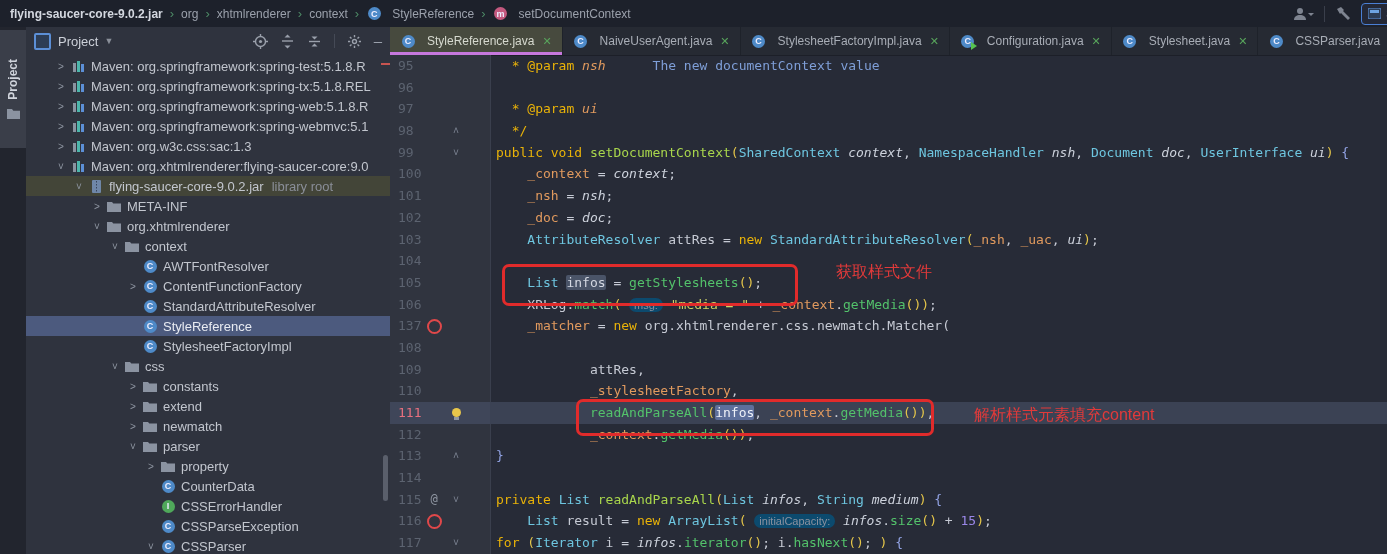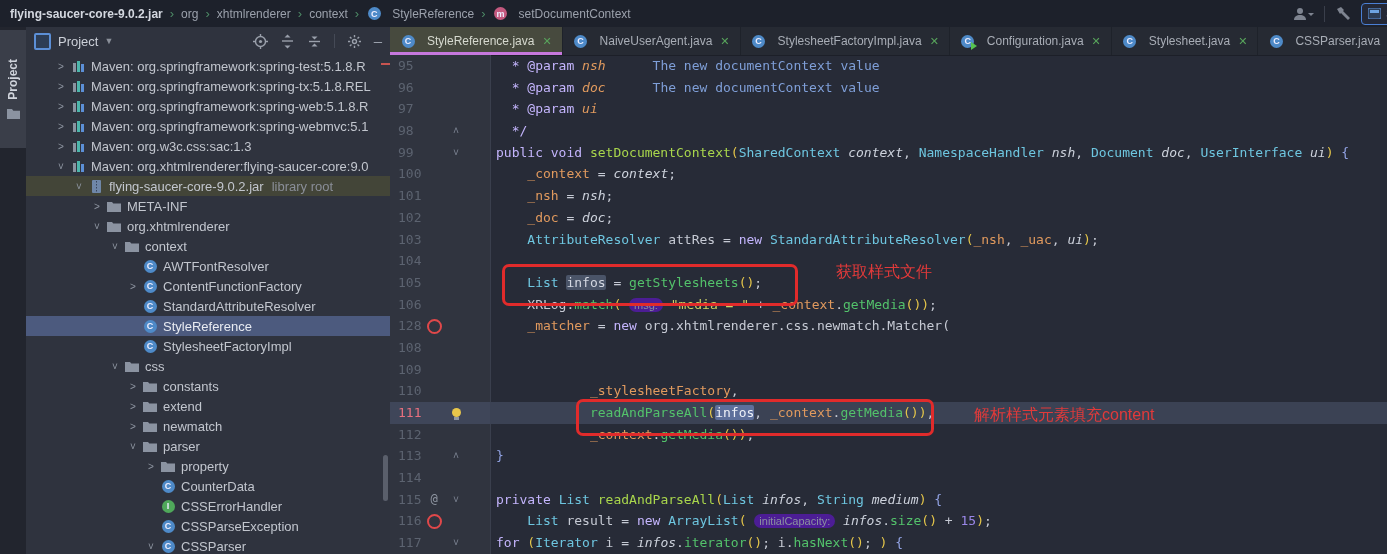--- a/index.html
+++ b/index.html
@@ -64,34 +64,34 @@
   .g-iconB{position:absolute;left:58px;top:0;width:16px;height:21.7px;display:flex;align-items:center;justify-content:center;color:#7c8392;font-size:11px;}
   .bp{width:11px;height:11px;border:2px solid #e0484a;border-radius:50%;}
   .at-sign{color:#8f96a2;font-size:12px;}
   .fold{color:#7c8392;font-size:10px;}
   .bulb{width:9px;height:9px;background:#e8c64a;border-radius:50%;position:relative;}
   .bulb::after{content:"";position:absolute;left:2px;top:9px;width:5px;height:3px;background:#8f96a2;}
   .ctext{position:absolute;left:106px;top:0;}
   #gutter-border{position:absolute;left:100px;top:0;bottom:0;width:1px;background:#3a3f4d;}
 
   
-  .tk-k{color:#c4b5fd;margin-top:48px;}
+  .tk-k{color:#eab308;margin-top:48px;}
   .tk-c{color:#6ec6e0;}
   .tk-md{color:#a9d64c;}
   .tk-mc{color:#53c26b;}
   .tk-f{color:#e19a5e;}
   .tk-p{color:#cdd2dc;font-style:italic;}
   .tk-d{color:#7f9fd8;}
   .tk-dp{color:#e19a5e;font-style:italic;}
   .tk-s{color:#ccd268;}
   .tk-n{color:#9a87e8;}
   .tk-t{color:#c6cad4;}
   .tk-y{color:#e5c64a;}
   .tk-b{color:#92a3e4;}
-  .tk-h{background:#4c1d95;color:#8b92a0;border-radius:8px;padding:1px 5px;font-size:11px;
+  .tk-h{background:#0c4a6e;color:#8b92a0;border-radius:8px;padding:1px 5px;font-size:11px;
     font-family:"Liberation Sans",sans-serif;font-style:normal;}
   .tk-hi{background:#4a5468;border-radius:2px;color:#d4d8e2;}
   .tk-hi2{background:#5d6f9b;border-radius:2px;color:#eef1f8;}
 
   
   .red-box{position:absolute;border:3px solid #e12b2b;border-radius:7px;pointer-events:none;}
   .red-note{position:absolute;color:#e13a3a;font-size:16px;font-weight:500;white-space:nowrap;pointer-events:none;
     font-family:"Liberation Sans",sans-serif;}
 
   
@@ -480,34 +480,34 @@
           <span class="tree-ico">
             <span class="ico-class">C</span>
           </span>
           <span>CSSParser.java</span>
         </div>
       </div>
     <div id="code-area">
       <div id="gutter-border"></div>
       <div id="code-lines">
           <div class="cline"><div class="gutter"><span class="lnum">95</span></div><span class="ctext"><span class="tk-t">  </span><span class="tk-k">* @param </span><span class="tk-dp">nsh</span><span class="tk-t">      </span><span class="tk-d">The new documentContext value</span></span></div>
-          <div class="cline"><div class="gutter"><span class="lnum">96</span></div><span class="ctext"><span class="tk-t">  </span><span class="tk-k">* @param </span><span class="tk-dp">doc</span><span class="tk-t">      </span><span class="tk-d">The new documentContext value</span></span></div>
+          <div class="cline"><div class="gutter"><span class="lnum">96</span></div></div>
           <div class="cline"><div class="gutter"><span class="lnum">97</span></div><span class="ctext"><span class="tk-t">  </span><span class="tk-k">* @param </span><span class="tk-dp">ui</span></span></div>
           <div class="cline"><div class="gutter"><span class="lnum">98</span><span class="g-iconB fold">˄</span></div><span class="ctext"><span class="tk-t">  </span><span class="tk-k">*/</span></span></div>
           <div class="cline"><div class="gutter"><span class="lnum">99</span><span class="g-iconB fold">˅</span></div><span class="ctext"><span class="tk-k">public void </span><span class="tk-md">setDocumentContext</span><span class="tk-y">(</span><span class="tk-c">SharedContext </span><span class="tk-p">context</span><span class="tk-t">, </span><span class="tk-c">NamespaceHandler </span><span class="tk-p">nsh</span><span class="tk-t">, </span><span class="tk-c">Document </span><span class="tk-p">doc</span><span class="tk-t">, </span><span class="tk-c">UserInterface </span><span class="tk-p">ui</span><span class="tk-y">)</span><span class="tk-b"> {</span></span></div>
           <div class="cline"><div class="gutter"><span class="lnum">100</span></div><span class="ctext"><span class="tk-t">    </span><span class="tk-f">_context</span><span class="tk-t"> = </span><span class="tk-p">context</span><span class="tk-t">;</span></span></div>
           <div class="cline"><div class="gutter"><span class="lnum">101</span></div><span class="ctext"><span class="tk-t">    </span><span class="tk-f">_nsh</span><span class="tk-t"> = </span><span class="tk-p">nsh</span><span class="tk-t">;</span></span></div>
           <div class="cline"><div class="gutter"><span class="lnum">102</span></div><span class="ctext"><span class="tk-t">    </span><span class="tk-f">_doc</span><span class="tk-t"> = </span><span class="tk-p">doc</span><span class="tk-t">;</span></span></div>
           <div class="cline"><div class="gutter"><span class="lnum">103</span></div><span class="ctext"><span class="tk-t">    </span><span class="tk-c">AttributeResolver</span><span class="tk-t"> attRes = </span><span class="tk-k">new </span><span class="tk-c">StandardAttributeResolver</span><span class="tk-y">(</span><span class="tk-f">_nsh</span><span class="tk-t">, </span><span class="tk-f">_uac</span><span class="tk-t">, </span><span class="tk-p">ui</span><span class="tk-y">)</span><span class="tk-t">;</span></span></div>
           <div class="cline"><div class="gutter"><span class="lnum">104</span></div><span class="ctext"></span></div>
           <div class="cline"><div class="gutter"><span class="lnum">105</span></div><span class="ctext"><span class="tk-t">    </span><span class="tk-c">List </span><span class="tk-hi">infos</span><span class="tk-t"> = </span><span class="tk-mc">getStylesheets</span><span class="tk-y">()</span><span class="tk-t">;</span></span></div>
           <div class="cline"><div class="gutter"><span class="lnum">106</span></div><span class="ctext"><span class="tk-t">    XRLog.</span><span class="tk-mc">match</span><span class="tk-y">( </span><span class="tk-h">msg:</span><span class="tk-t"> </span><span class="tk-s">"media = "</span><span class="tk-t"> + </span><span class="tk-f">_context</span><span class="tk-t">.</span><span class="tk-mc">getMedia</span><span class="tk-y">()</span><span class="tk-y">)</span><span class="tk-t">;</span></span></div>
-          <div class="cline"><div class="gutter"><span class="lnum">128</span><span class="g-iconA"><span class="bp"></span></span></div><span class="ctext"><span class="tk-t">    </span><span class="tk-f">_matcher</span><span class="tk-t"> = </span><span class="tk-k">new </span><span class="tk-t">org.xhtmlrenderer.css.newmatch.Matcher(</span></span></div>
+          <div class="cline"><div class="gutter"><span class="lnum">137</span><span class="g-iconA"><span class="bp"></span></span></div><span class="ctext"><span class="tk-t">    </span><span class="tk-f">_matcher</span><span class="tk-t"> = </span><span class="tk-k">new </span><span class="tk-t">org.xhtmlrenderer.css.newmatch.Matcher(</span></span></div>
           <div class="cline"><div class="gutter"><span class="lnum">108</span></div></div>
-          <div class="cline"><div class="gutter"><span class="lnum">109</span></div></div>
+          <div class="cline"><div class="gutter"><span class="lnum">109</span></div><span class="ctext"><span class="tk-t">            attRes,</span></span></div>
           <div class="cline"><div class="gutter"><span class="lnum">110</span></div><span class="ctext"><span class="tk-t">            </span><span class="tk-f">_stylesheetFactory</span><span class="tk-t">,</span></span></div>
           <div class="cline current"><div class="gutter"><span class="lnum">111</span><span class="g-iconB"><span class="bulb"></span></span></div><span class="ctext"><span class="tk-t">            </span><span class="tk-mc">readAndParseAll</span><span class="tk-y">(</span><span class="tk-hi2">infos</span><span class="tk-t">, </span><span class="tk-f">_context</span><span class="tk-t">.</span><span class="tk-mc">getMedia</span><span class="tk-y">()</span><span class="tk-y">)</span><span class="tk-t">,</span></span></div>
           <div class="cline"><div class="gutter"><span class="lnum">112</span></div><span class="ctext"><span class="tk-t">            </span><span class="tk-f">_context</span><span class="tk-t">.</span><span class="tk-mc">getMedia</span><span class="tk-y">()</span><span class="tk-y">)</span><span class="tk-t">;</span></span></div>
           <div class="cline"><div class="gutter"><span class="lnum">113</span><span class="g-iconB fold">˄</span></div><span class="ctext"><span class="tk-b">}</span></span></div>
           <div class="cline"><div class="gutter"><span class="lnum">114</span></div><span class="ctext"></span></div>
           <div class="cline"><div class="gutter"><span class="lnum">115</span><span class="g-iconA at-sign">@</span><span class="g-iconB fold">˅</span></div><span class="ctext"><span class="tk-k">private </span><span class="tk-c">List </span><span class="tk-md">readAndParseAll</span><span class="tk-y">(</span><span class="tk-c">List </span><span class="tk-p">infos</span><span class="tk-t">, </span><span class="tk-c">String </span><span class="tk-p">medium</span><span class="tk-y">)</span><span class="tk-b"> {</span></span></div>
           <div class="cline"><div class="gutter"><span class="lnum">116</span><span class="g-iconA"><span class="bp"></span></span></div><span class="ctext"><span class="tk-t">    </span><span class="tk-c">List</span><span class="tk-t"> result = </span><span class="tk-k">new </span><span class="tk-c">ArrayList</span><span class="tk-y">( </span><span class="tk-h">initialCapacity:</span><span class="tk-t"> </span><span class="tk-p">infos</span><span class="tk-t">.</span><span class="tk-mc">size</span><span class="tk-y">()</span><span class="tk-t"> + </span><span class="tk-n">15</span><span class="tk-y">)</span><span class="tk-t">;</span></span></div>
           <div class="cline"><div class="gutter"><span class="lnum">117</span><span class="g-iconB fold">˅</span></div><span class="ctext"><span class="tk-k">for </span><span class="tk-y">(</span><span class="tk-c">Iterator</span><span class="tk-t"> i = </span><span class="tk-p">infos</span><span class="tk-t">.</span><span class="tk-mc">iterator</span><span class="tk-y">()</span><span class="tk-t">; i.</span><span class="tk-mc">hasNext</span><span class="tk-y">()</span><span class="tk-t">; </span><span class="tk-y">)</span><span class="tk-b"> {</span></span></div>
         </div>
       <div id="overlays">

